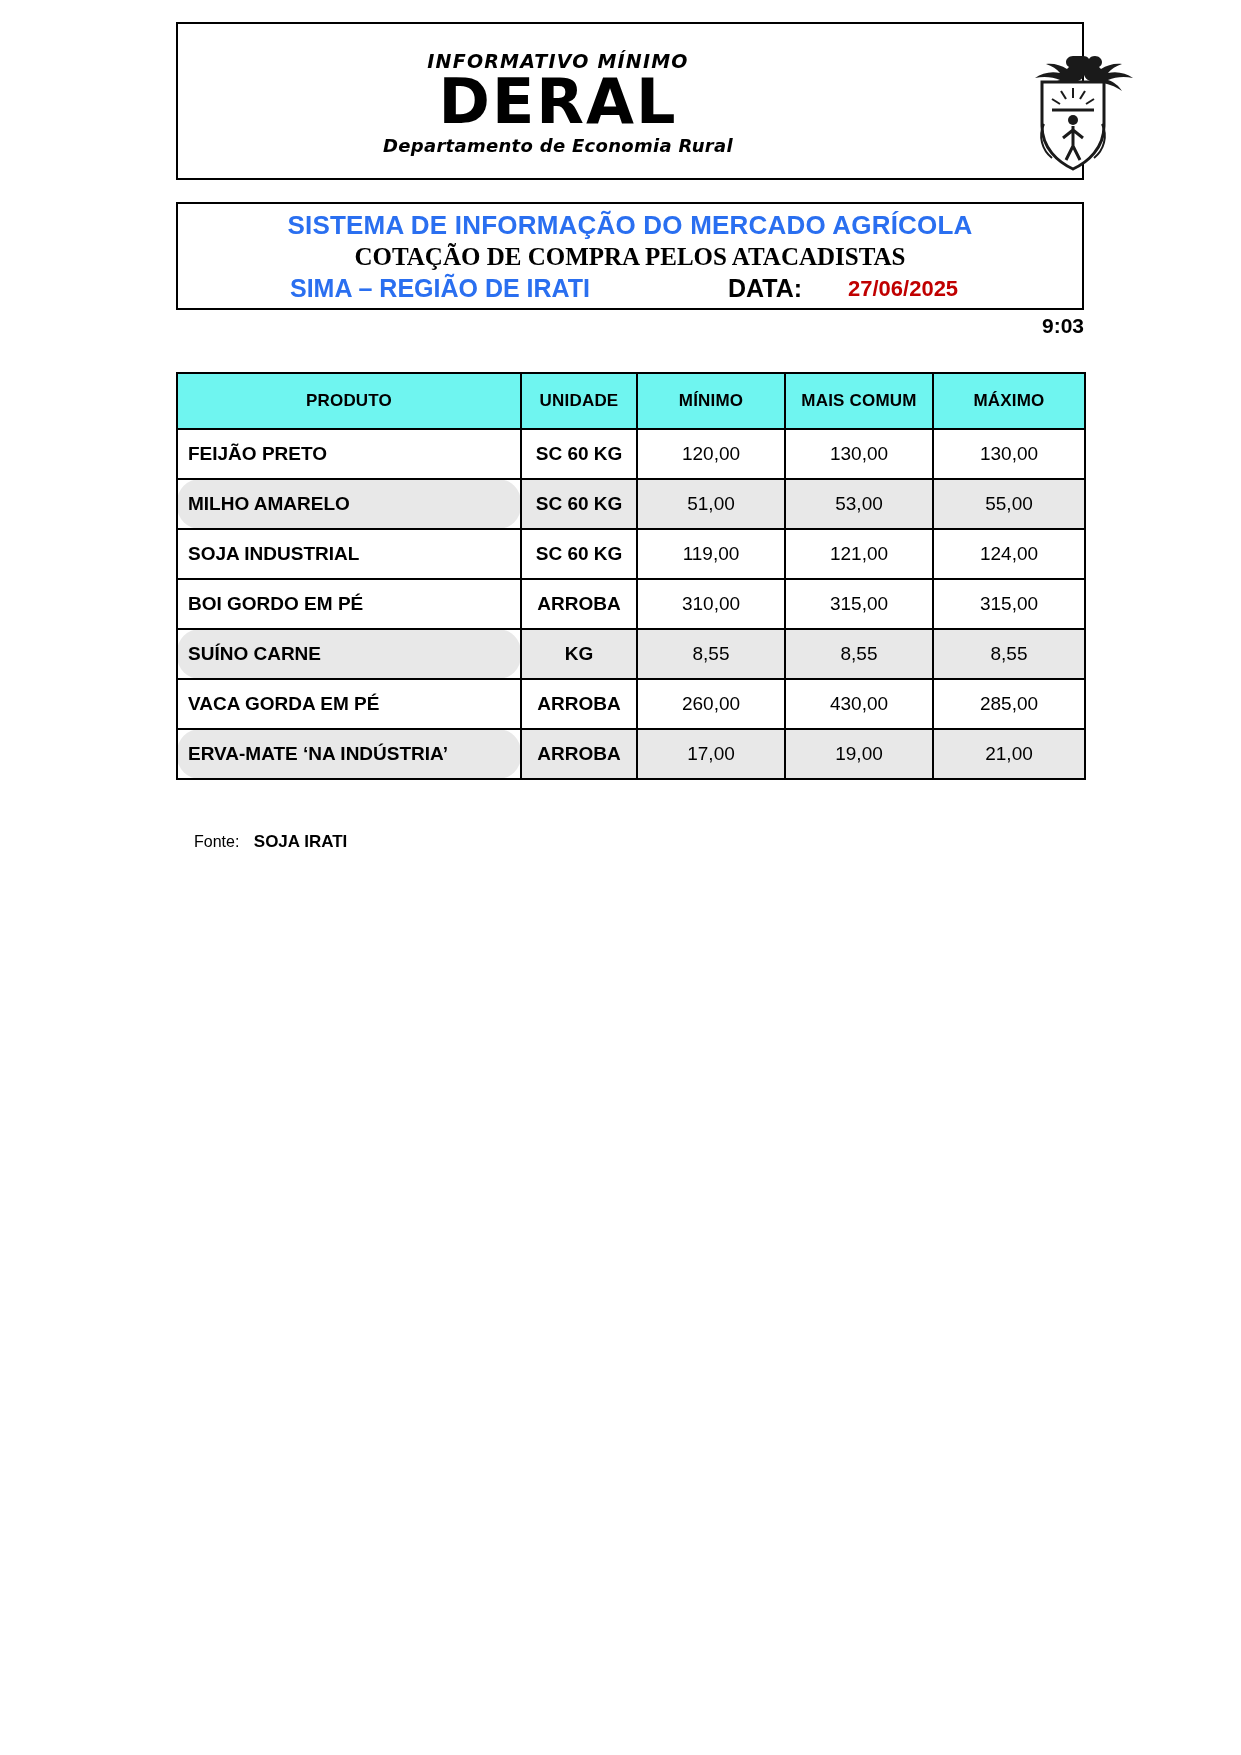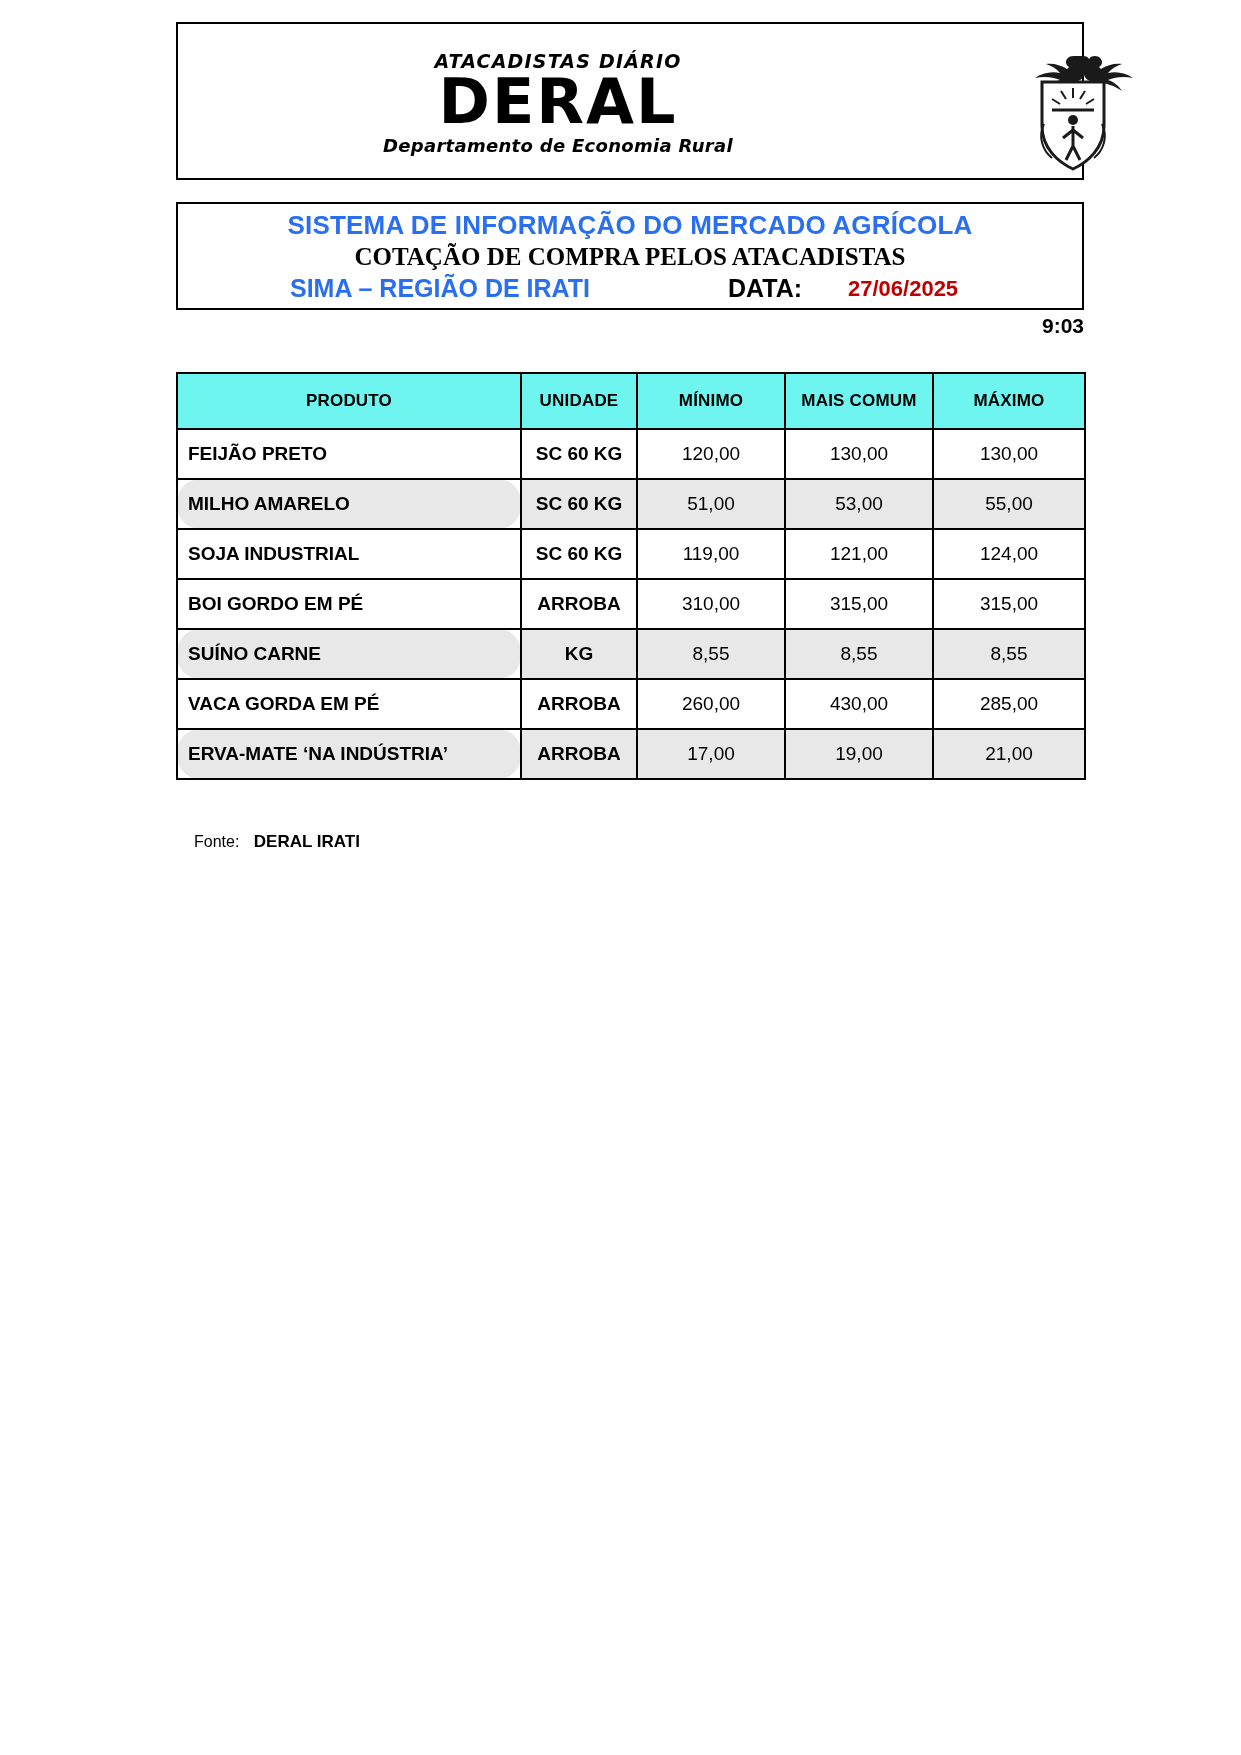--- a/index.html
+++ b/index.html
@@ -226,21 +226,21 @@
 </head>
 <body>
 
 <div class="page">
 
   <div class="rule-left"></div>
   <div class="rule-right"></div>
 
   <div class="logo-box">
     <div class="logo-center">
-      <div class="logo-top">ATACADISTAS DIÁRIO</div>
+      <div class="logo-top">INFORMATIVO MÍNIMO</div>
       <div class="logo-main">DERAL</div>
       <div class="logo-sub">Departamento de Economia Rural</div>
     </div>
 
     <svg class="crest" viewBox="0 0 130 122" xmlns="http://www.w3.org/2000/svg">
 
       <path d="M65 4 c-4 0 -7 3 -7 6 0 2 1 4 3 5 l-2 2 c-6 -4 -14 -6 -21 -5 6 2 11 5 14 9 -9 -2 -18 0 -25 5 9 -2 18 -1 25 2 -6 2 -11 6 -14 11 7 -5 15 -8 23 -8 l-3 4 12 0 0 -6 c3 -1 5 -3 6 -6 1 3 3 5 6 6 l0 6 12 0 -3 -4 c8 0 16 3 23 8 -3 -5 -8 -9 -14 -11 7 -3 16 -4 25 -2 -7 -5 -16 -7 -25 -5 3 -4 8 -7 14 -9 -7 -1 -15 1 -21 5 l-2 -2 c2 -1 3 -3 3 -5 0 -3 -3 -6 -7 -6 -3 0 -5 1 -6 3 -1 -2 -3 -3 -6 -3 z" fill="#1a1a1a"></path>
 
       <path d="M34 30 L96 30 L96 74 C96 96 80 110 65 117 C50 110 34 96 34 74 Z" fill="#ffffff" stroke="#1a1a1a" stroke-width="3"></path>
 
@@ -337,16 +337,16 @@
         <td class="unid">ARROBA</td>
         <td class="num">17,00</td>
         <td class="num">19,00</td>
         <td class="num">21,00</td>
       </tr>
     </tbody>
   </table>
 
   <div class="fonte">
     <span class="lbl">Fonte:</span>
-    <span class="val">DERAL IRATI</span>
+    <span class="val">SOJA IRATI</span>
   </div>
 
 </div>
 
 </body></html>

